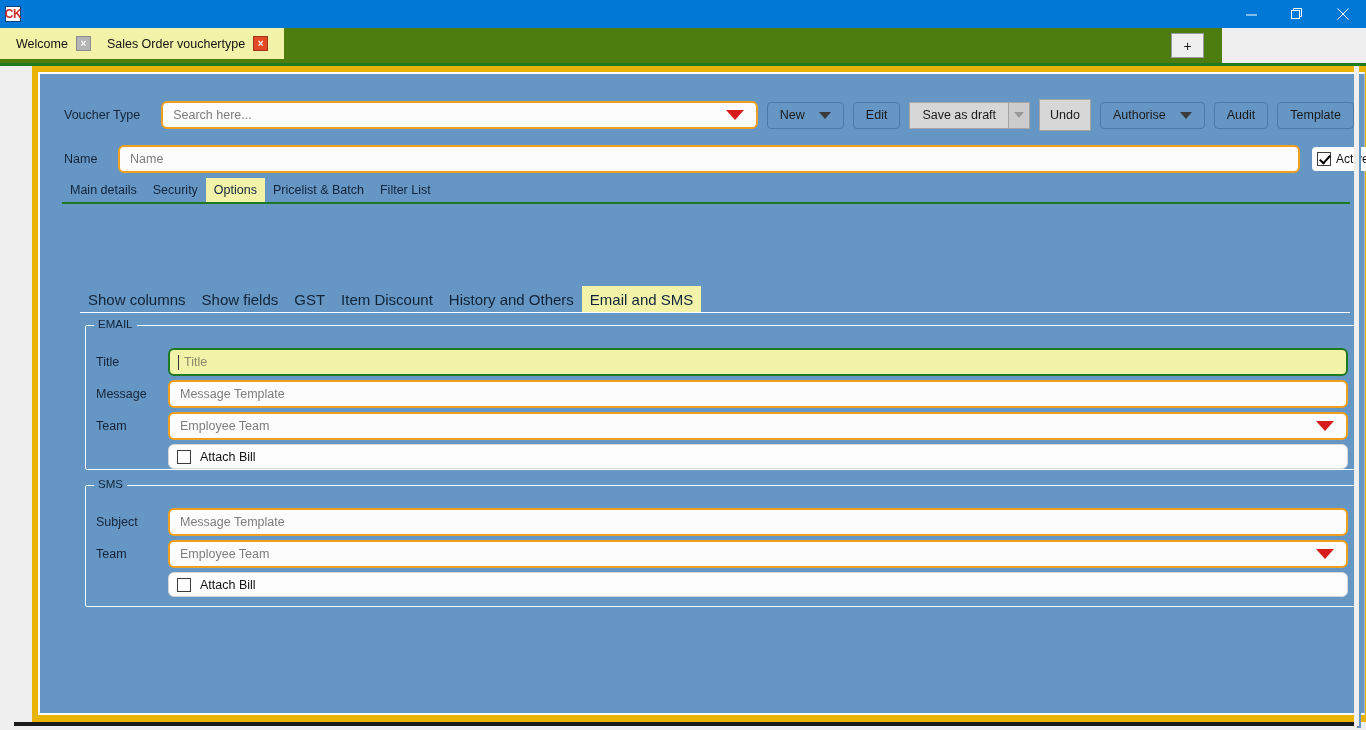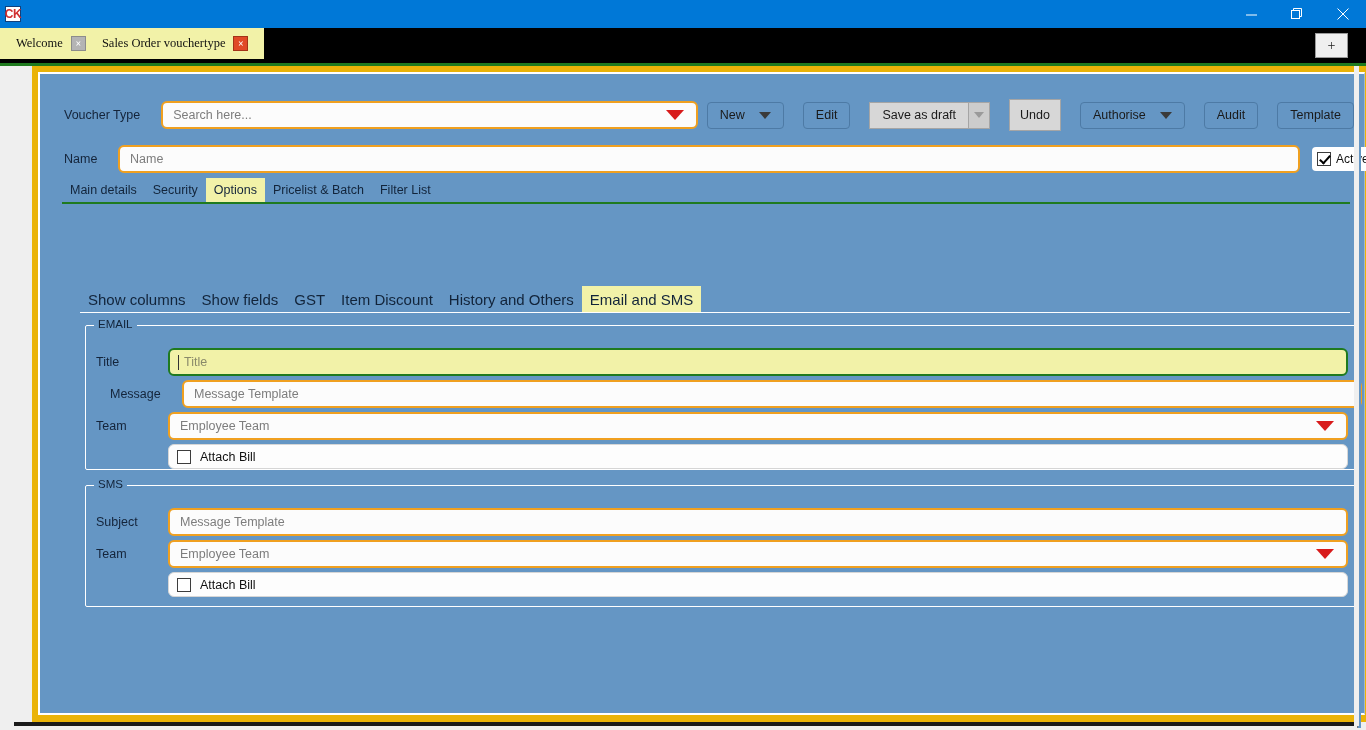--- a/index.html
+++ b/index.html
@@ -28,23 +28,22 @@
   #winbtns { margin-left: auto; display: flex; height: 28px; }
   .winbtn {
     width: 46px; height: 28px; display: flex;
     align-items: center; justify-content: center;
     color: #ffffff;
   }
   .winbtn svg { display: block; }
 
   
   #tabstrip {
-    position: absolute; left: 0; top: 28px; width: 1366px; height: 38px;
-    background: #000000;
-    font-family: Liberation Serif, serif;
+    position: absolute; left: 0; top: 28px; width: 1222px; height: 38px;
+    background: #4d7c0f;
   }
   #tabs {
     position: absolute; left: 0; top: 0; height: 31px;
     background: #f2f2a8;
     display: flex; align-items: center; padding: 0 8px;
   }
   .tab {
     display: flex; align-items: center; height: 31px;
     padding: 0 8px; font-size: 12.5px; color: #111;
     white-space: nowrap;
@@ -115,21 +114,21 @@
   }
   #voucher-input { width: 700px; margin-left: 21px; }
   .red-caret {
     position: absolute; right: 12px; top: 50%; transform: translateY(-50%);
     width: 0; height: 0;
     border-left: 9px solid transparent; border-right: 9px solid transparent;
     border-top: 10px solid #d81b1b;
   }
 
   
-  #toolbar { display: flex; align-items: center; margin-left: 9px; gap: 19px; }
+  #toolbar { display: flex; align-items: center; margin-left: 9px; gap: 9px; }
   .tbtn {
     height: 27px; border: 1px solid #6b8fb3; border-radius: 4px;
     background: #d7d7d7; color: #1a1a1a; font-size: 12.5px;
     display: flex; align-items: center; justify-content: center;
     padding: 0 12px; white-space: nowrap;
   }
   .tbtn.plain { background: #6596c4; border-color: #4d7aa5; }
   .tbtn .caret {
     width: 0; height: 0; margin-left: 14px;
     border-left: 6px solid transparent; border-right: 6px solid transparent;
@@ -350,21 +349,21 @@
       <div class="groupbox" id="gb-email">
         <span class="gb-legend">EMAIL</span>
 
         <div class="frow" style="left:10px; top:22px; width:1252px;">
           <div class="rl">Title</div>
           <div class="field focus fld">
             <span style="margin-left:4px;">Title</span>
           </div>
         </div>
 
-        <div class="frow" style="left:10px; top:54px; width:1252px;margin-left:14px;">
+        <div class="frow" style="left:10px; top:54px; width:1252px;">
           <div class="rl">Message</div>
           <div class="field fld">
             <span>Message Template</span>
           </div>
         </div>
 
         <div class="frow" style="left:10px; top:86px; width:1252px;">
           <div class="rl">Team</div>
           <div class="field fld">
             <span>Employee Team</span>

